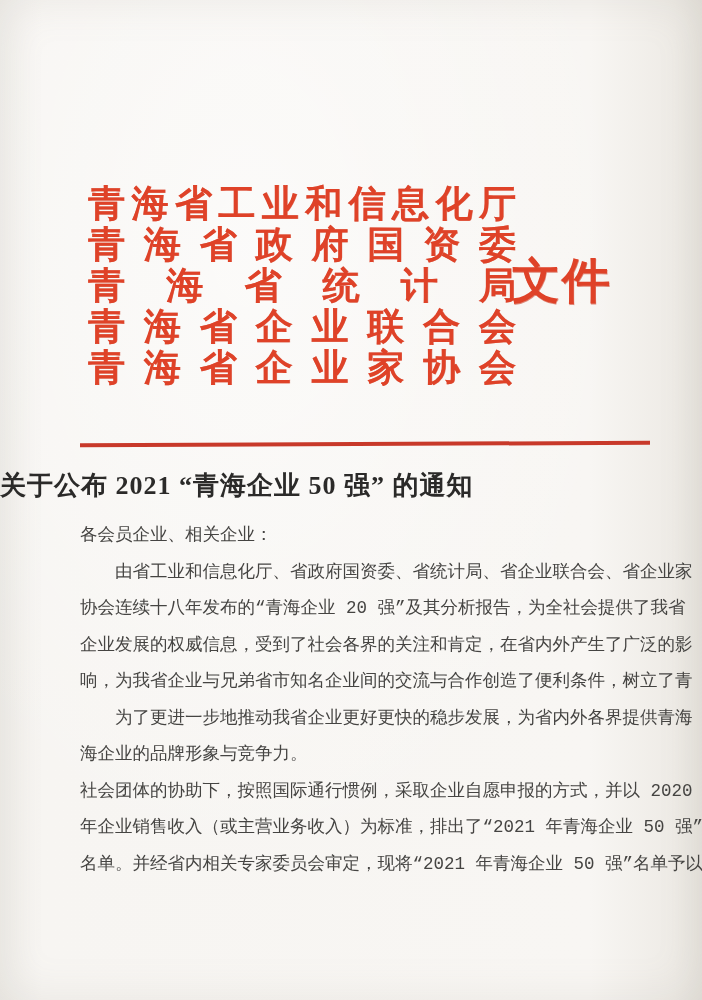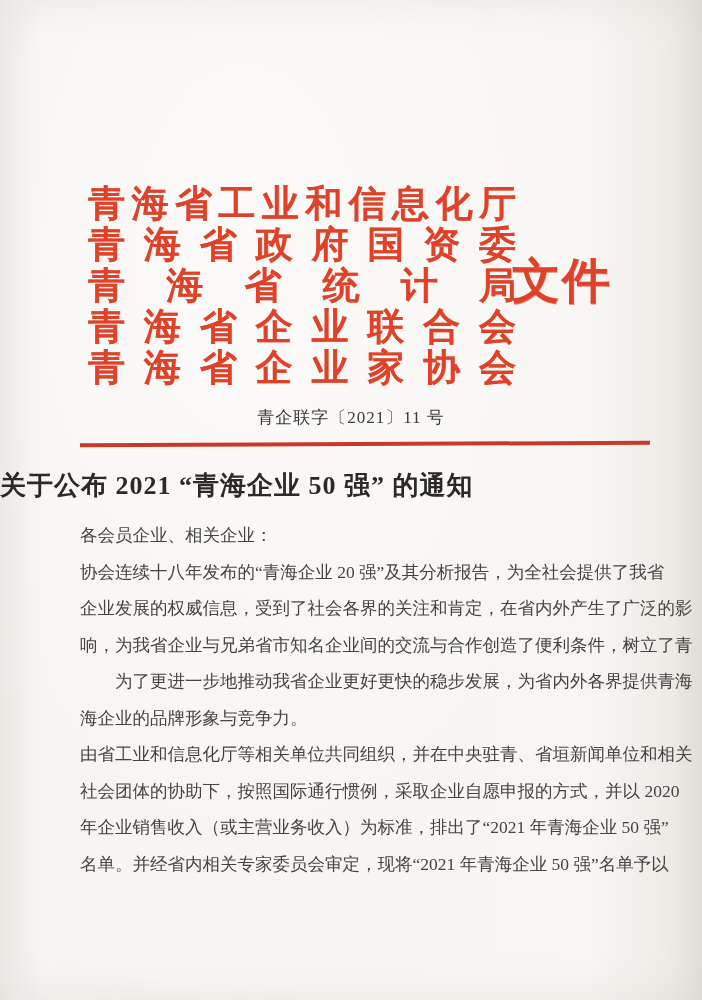--- a/index.html
+++ b/index.html
@@ -56,21 +56,21 @@
     text-align:left;
     font-size:26px; font-weight:bold; color:#2b2a29;
     letter-spacing:1px;
   }
   .body-text{
     position:absolute; left:80px; top:517px; width:558px;
     font-size:17.5px; line-height:36.5px;
     color:#454442;
     text-align:justify;
   }
-  .line{ text-align:justify; text-align-last:justify; white-space:nowrap; }
+  .line{ text-align:justify; text-align-last:justify; white-space:nowrap;font-family:Liberation Mono, monospace; }
   .line.short{ text-align-last:left; }
   .line.indent{ text-indent:2em; }
 </style>
 </head>
 <body>
 
 <div class="paper">
 
   <div class="issuers">
     <div class="issuer-line char-justify">
@@ -120,34 +120,33 @@
         <span>企</span>
         <span>业</span>
         <span>家</span>
         <span>协</span>
         <span>会</span>
       </div>
   </div>
 
   <div class="doc-label">文件</div>
 
-  <div class="doc-number">青企联字〔2021〕11 号</div>
 
   <div class="red-rule"></div>
 
   <div class="doc-title">关于公布 2021 “青海企业 50 强” 的通知</div>
 
   <div class="body-text">
     <div class="line short">各会员企业、相关企业：</div>
 
+    <div class="line indent">由省工业和信息化厅、省政府国资委、省统计局、省企业联合会、省企业家</div>
     <div class="line">协会连续十八年发布的“青海企业 20 强”及其分析报告，为全社会提供了我省</div>
     <div class="line">企业发展的权威信息，受到了社会各界的关注和肯定，在省内外产生了广泛的影</div>
     <div class="line">响，为我省企业与兄弟省市知名企业间的交流与合作创造了便利条件，树立了青</div>
     <div class="line indent">为了更进一步地推动我省企业更好更快的稳步发展，为省内外各界提供青海</div>
 
     <div class="line short">海企业的品牌形象与竞争力。</div>
-    <div class="line">由省工业和信息化厅等相关单位共同组织，并在中央驻青、省垣新闻单位和相关</div>
     <div class="line">社会团体的协助下，按照国际通行惯例，采取企业自愿申报的方式，并以 2020</div>
     <div class="line">年企业销售收入（或主营业务收入）为标准，排出了“2021 年青海企业 50 强”</div>
     <div class="line">名单。并经省内相关专家委员会审定，现将“2021 年青海企业 50 强”名单予以</div>
   </div>
 
 </div>
 
 </body></html>

